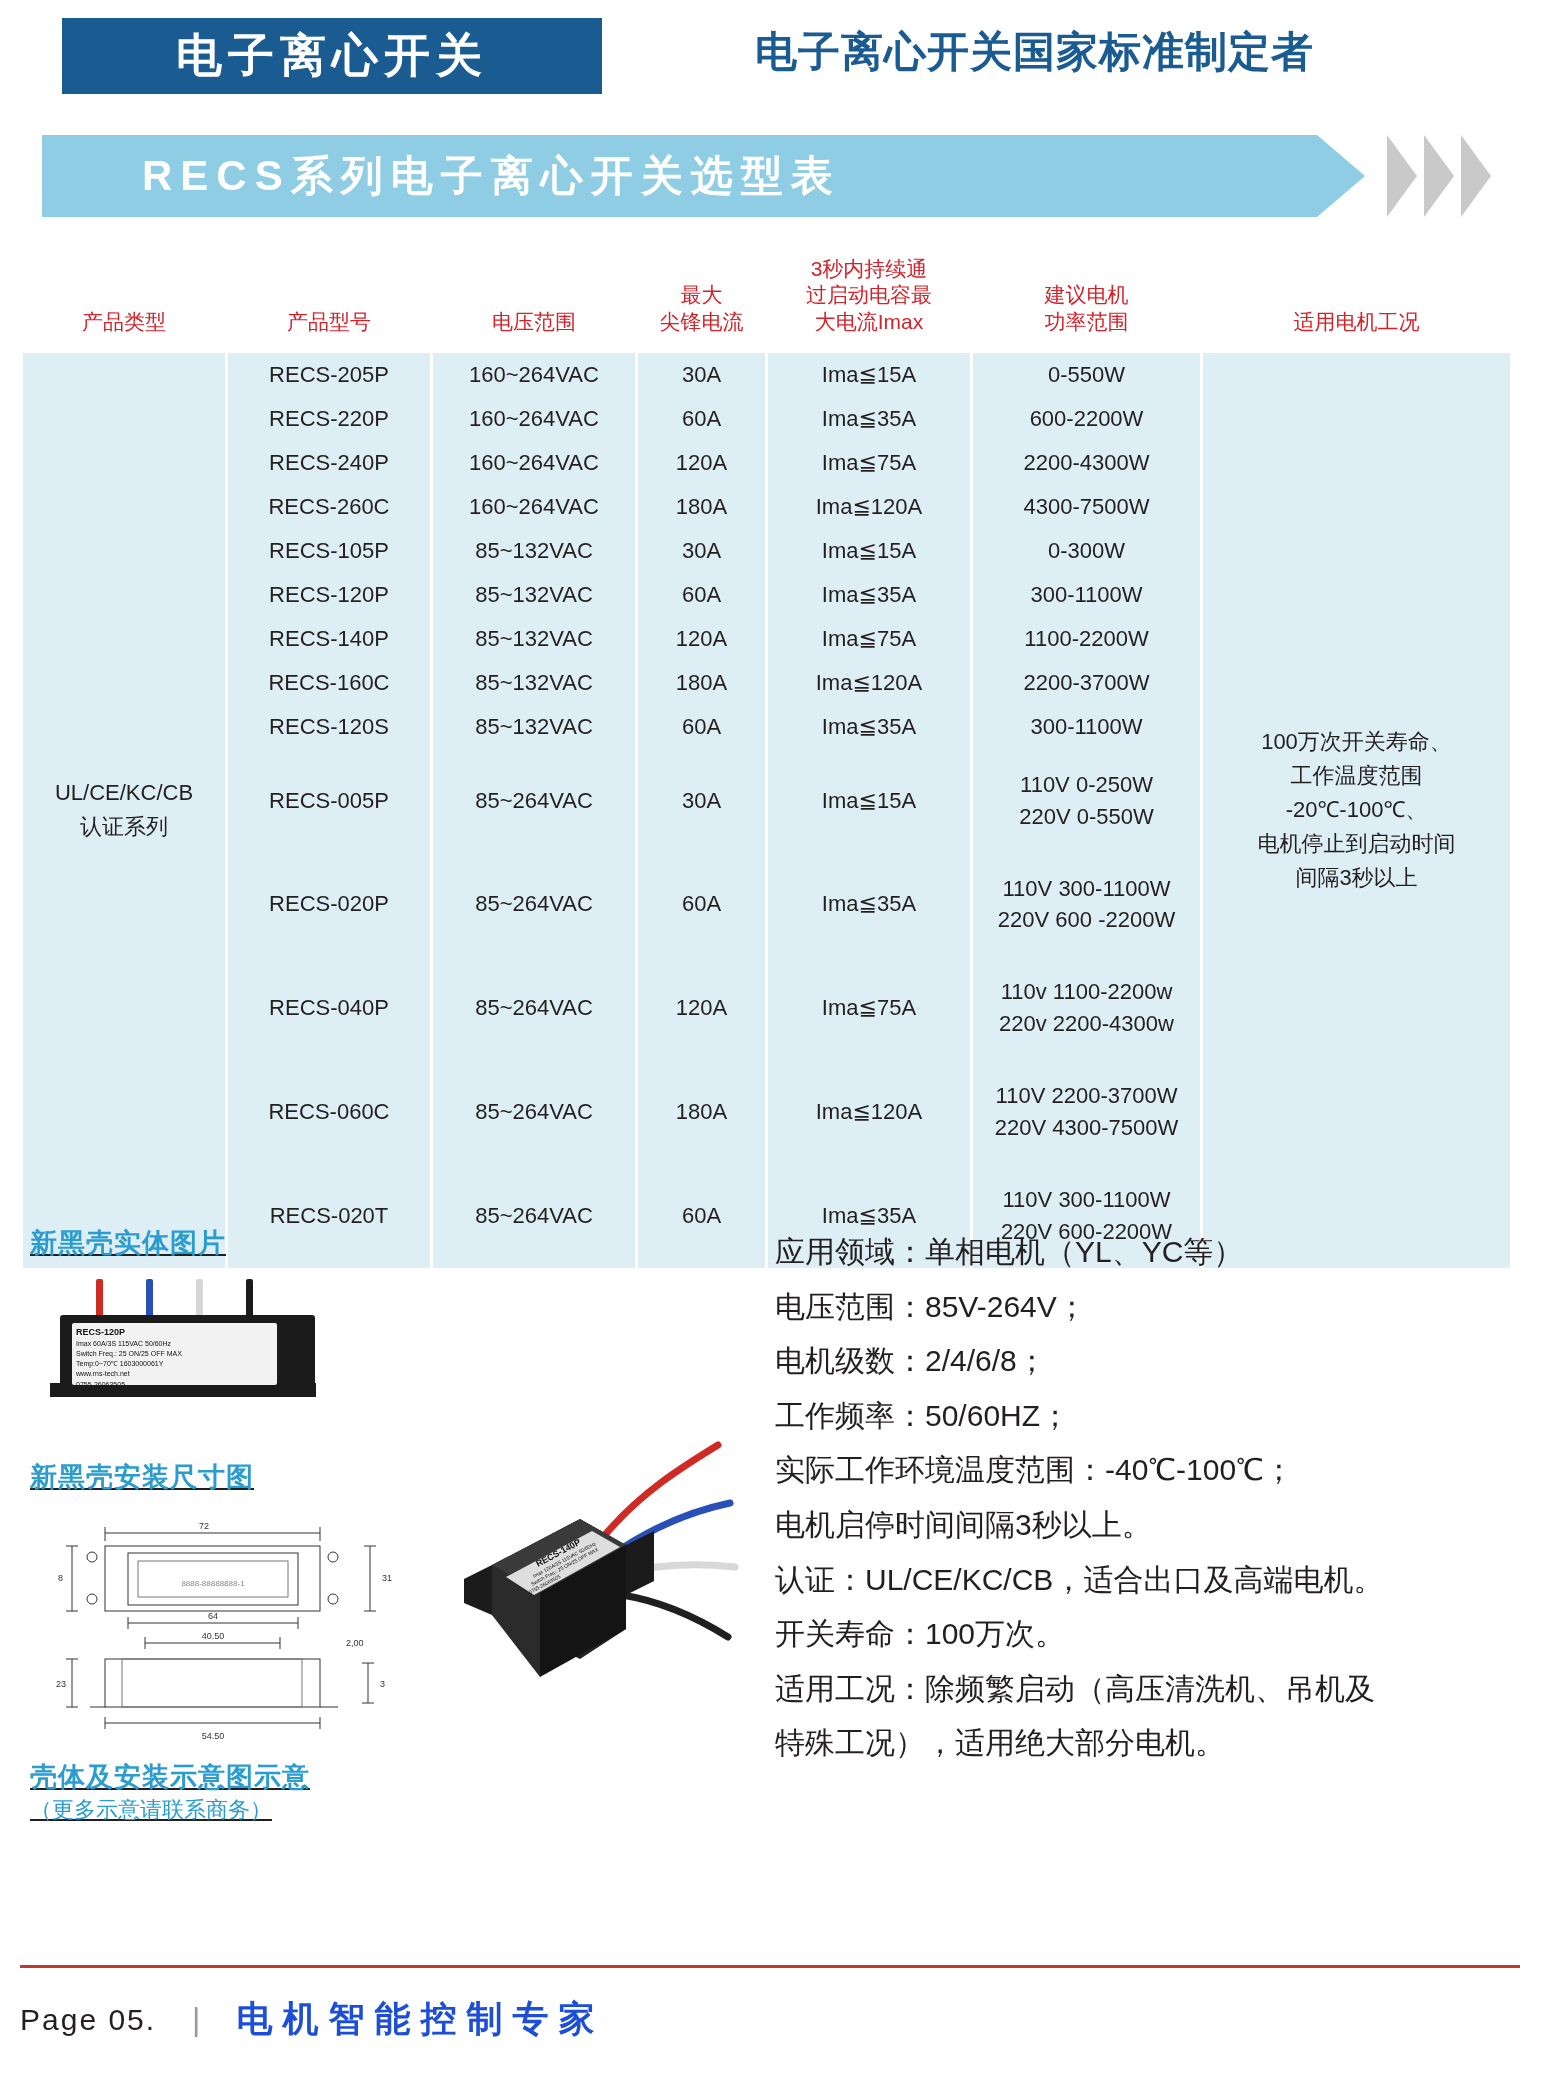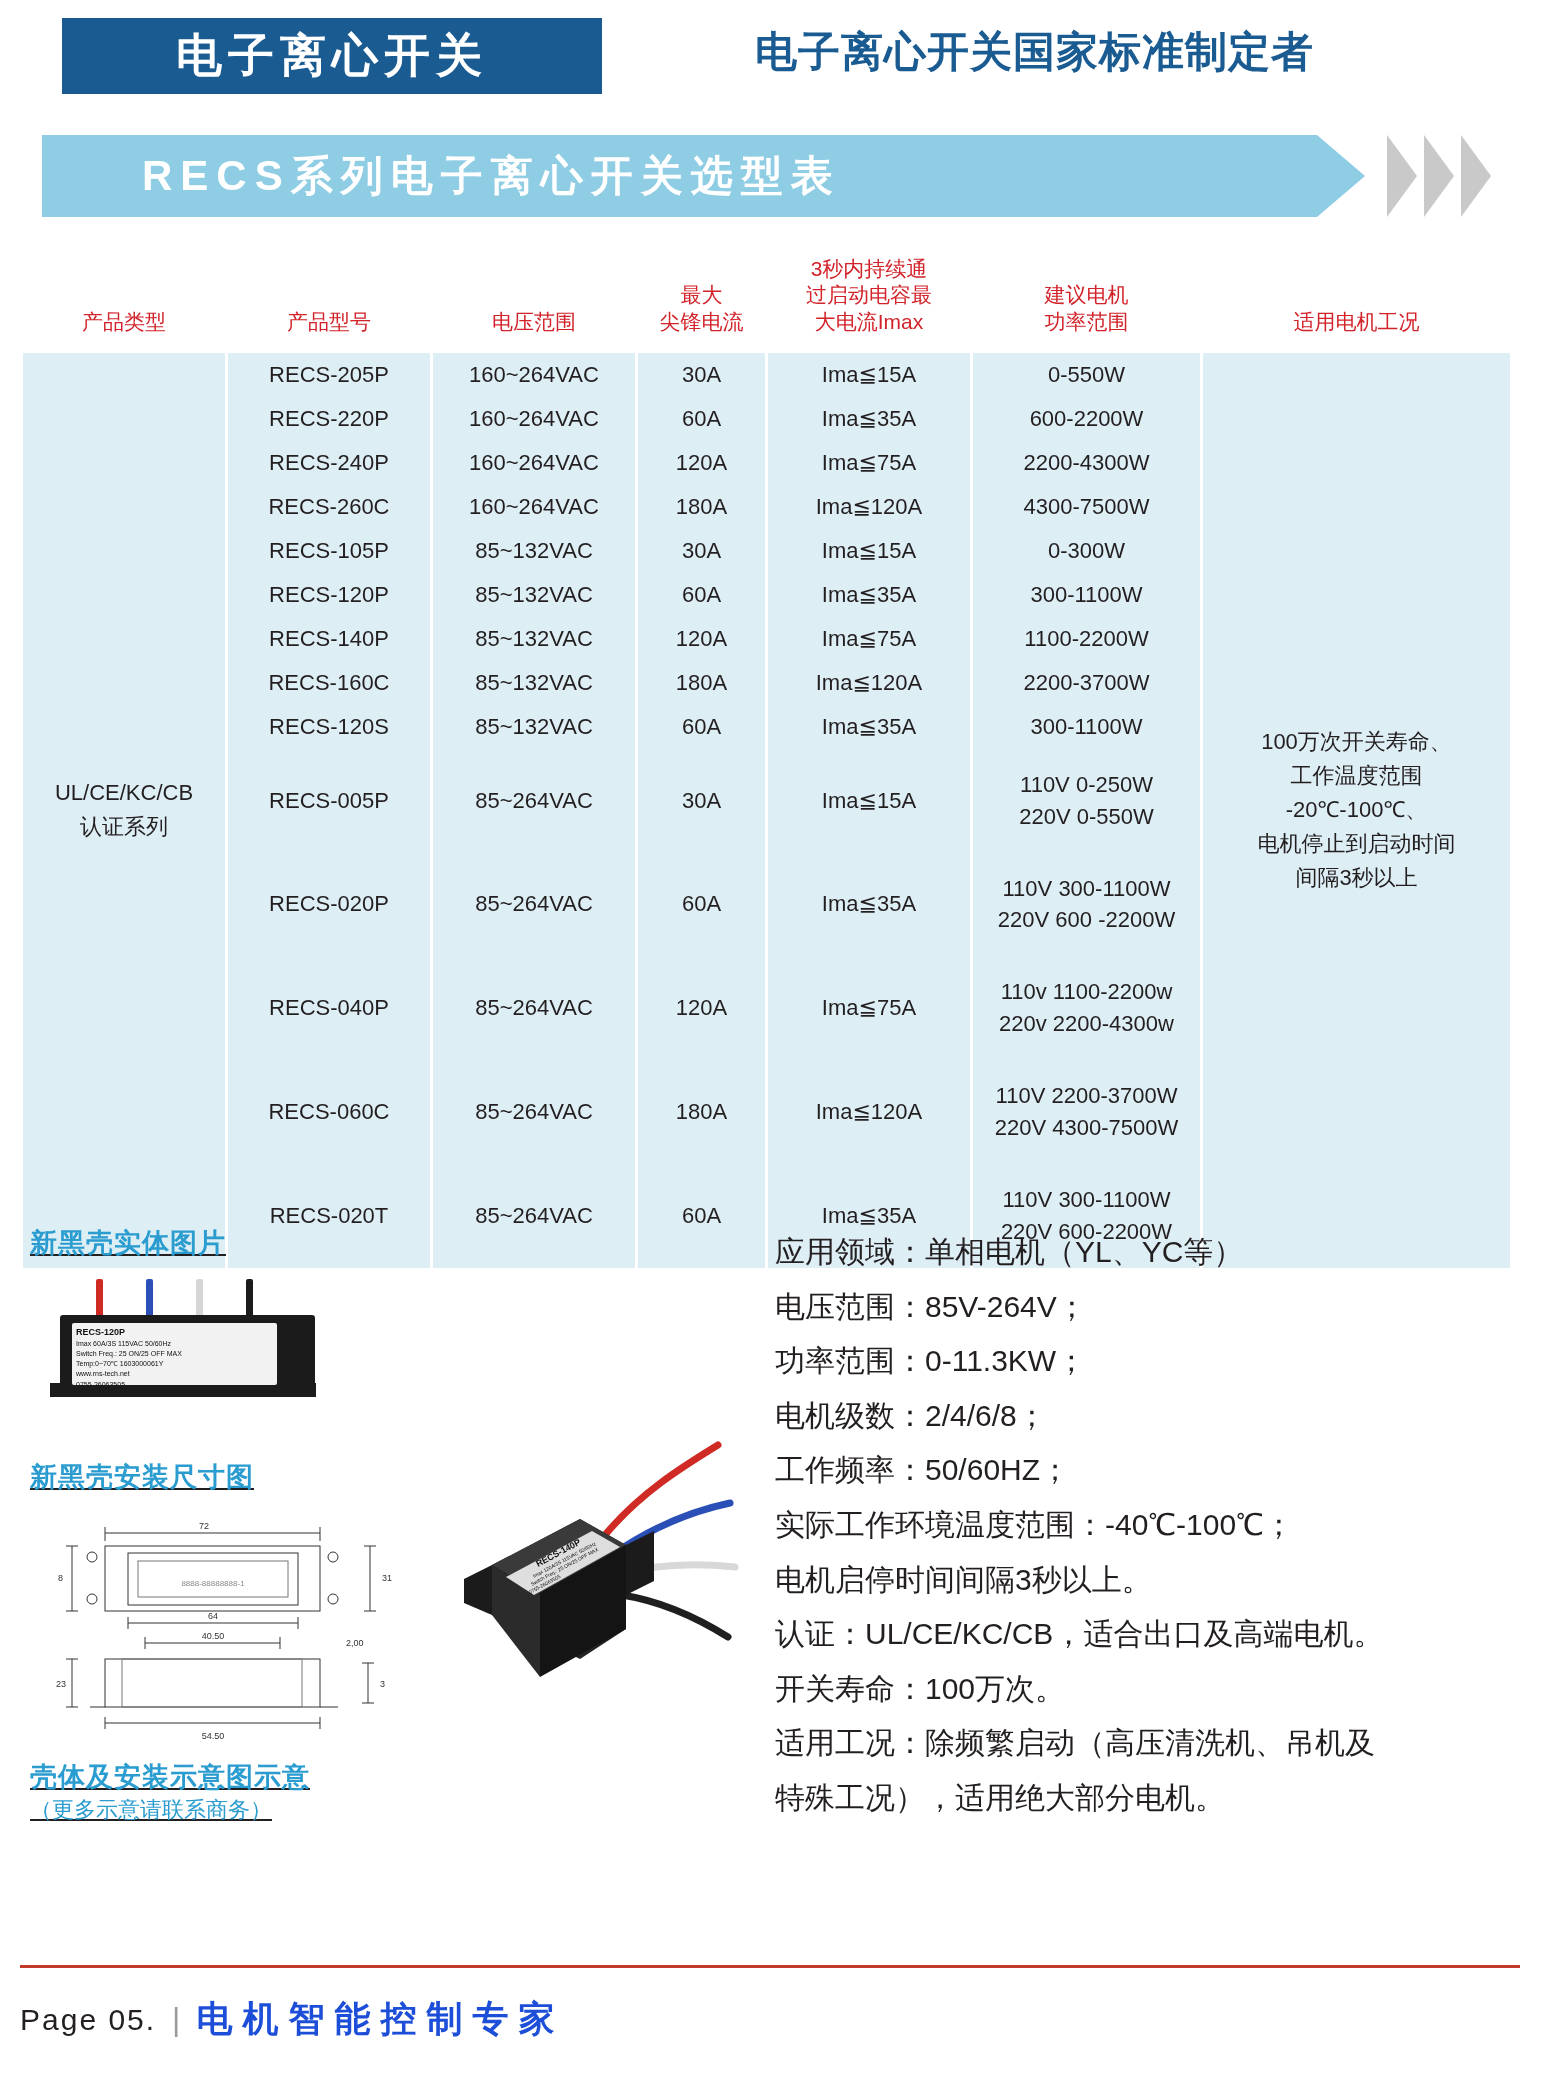--- a/index.html
+++ b/index.html
@@ -234,21 +234,21 @@
     left: 20px; top: 1965px;
     width: 1500px; height: 3px;
     background: #c0392b;
   }
   .footer {
     position: absolute;
     left: 20px; top: 1995px;
     width: 1500px;
     display: flex;
     align-items: center;
-    gap: 16px;
+    gap: 36px;
   }
   .footer .page {
     font-size: 30px;
     color: #231f20;
     letter-spacing: 2px;
   }
   .footer .sep {
     color: #9a9a9a;
     font-size: 32px;
   }
@@ -573,21 +573,20 @@
       <text x="104" y="163" font-size="5" transform="rotate(-28 104 163)">Imax 120A/3S  115VAC 50/60Hz</text>
       <text x="102" y="171" font-size="5" transform="rotate(-28 102 171)">Switch Freq.: 25 ON/25 OFF MAX</text>
       <text x="100" y="179" font-size="5" transform="rotate(-28 100 179)">0755-26063505</text>
     </g>
   </svg>
 </div>
 
 <div class="right-col">
   <p>应用领域：单相电机（YL、YC等）</p>
   <p>电压范围：85V-264V；</p>
-  <p>功率范围：0-11.3KW；</p>
   <p>电机级数：2/4/6/8；</p>
   <p>工作频率：50/60HZ；</p>
   <p>实际工作环境温度范围：-40℃-100℃；</p>
   <p>电机启停时间间隔3秒以上。</p>
   <p>认证：UL/CE/KC/CB，适合出口及高端电机。</p>
   <p>开关寿命：100万次。</p>
   <p>适用工况：除频繁启动（高压清洗机、吊机及</p>
   <p>特殊工况），适用绝大部分电机。</p>
 </div>
 

